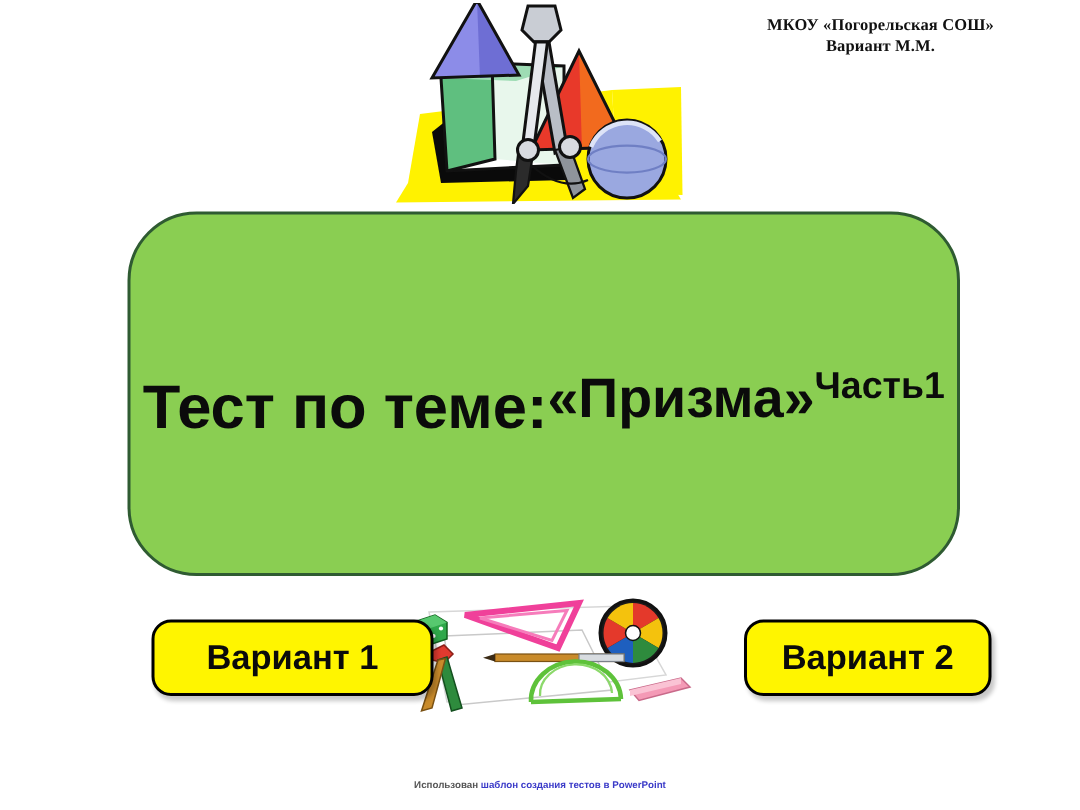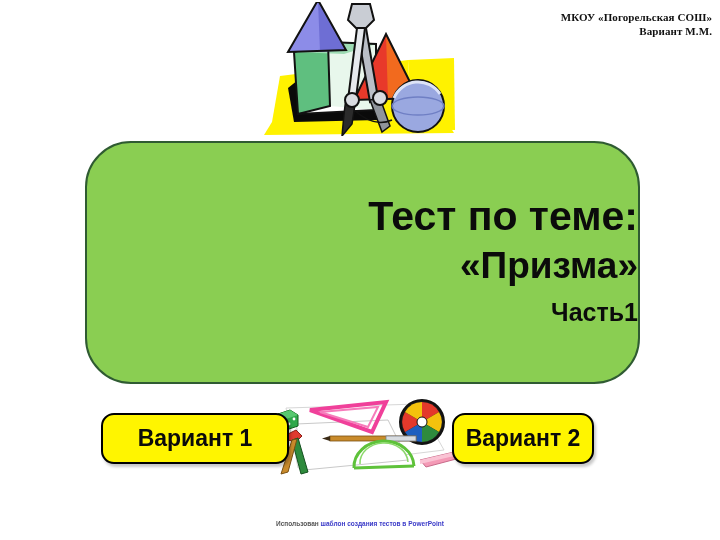--- a/index.html
+++ b/index.html
@@ -16,21 +16,21 @@
     font-family: "Liberation Sans", sans-serif;
     -webkit-font-smoothing: antialiased;
   }
 
   
   .credit {
     position: absolute;
     top: 10px;
     right: 8px;
     width: 250px;
-    text-align: right;
+    text-align: center;
     font-family: "Liberation Serif", serif;
     font-weight: bold;
     font-size: 11px;
     line-height: 14px;
     color: #111111;
     letter-spacing: 0.1px;
   }
   .credit div { white-space: nowrap; }
 
   
@@ -47,22 +47,22 @@
     position: absolute;
     left: 85px;
     top: 141px;
     width: 555px;
     height: 243px;
     box-sizing: border-box;
     background: #8ACE52;
     border: 2px solid #2F5B32;
     border-radius: 46px;
     display: flex;
-    flex-direction: column;
-    align-items: flex-end;
+    flex-direction: row;
+    align-items: center;
     justify-content: center;
   }
   .title-line1 {
     font-size: 41px;
     font-weight: bold;
     color: #0b0b0b;
     line-height: 1.05;
     letter-spacing: 0px;
     margin-top: 18px;
   }
@@ -103,21 +103,21 @@
     display: flex;
     align-items: center;
     justify-content: center;
     font-size: 23px;
     font-weight: bold;
     color: #0b0b0b;
     cursor: pointer;
     box-shadow: 2px 3px 3px rgba(0,0,0,0.22);
   }
   .variant-btn.v1 { left: 101px; width: 188px; }
-  .variant-btn.v2 { left: 452px; width: 142px; }
+  .variant-btn.v2 { left: 496px; width: 165px; }
 
   
   .footer {
     position: absolute;
     left: 0;
     right: 0;
     top: 519px;
     text-align: center;
     font-size: 6.5px;
     font-weight: bold;

